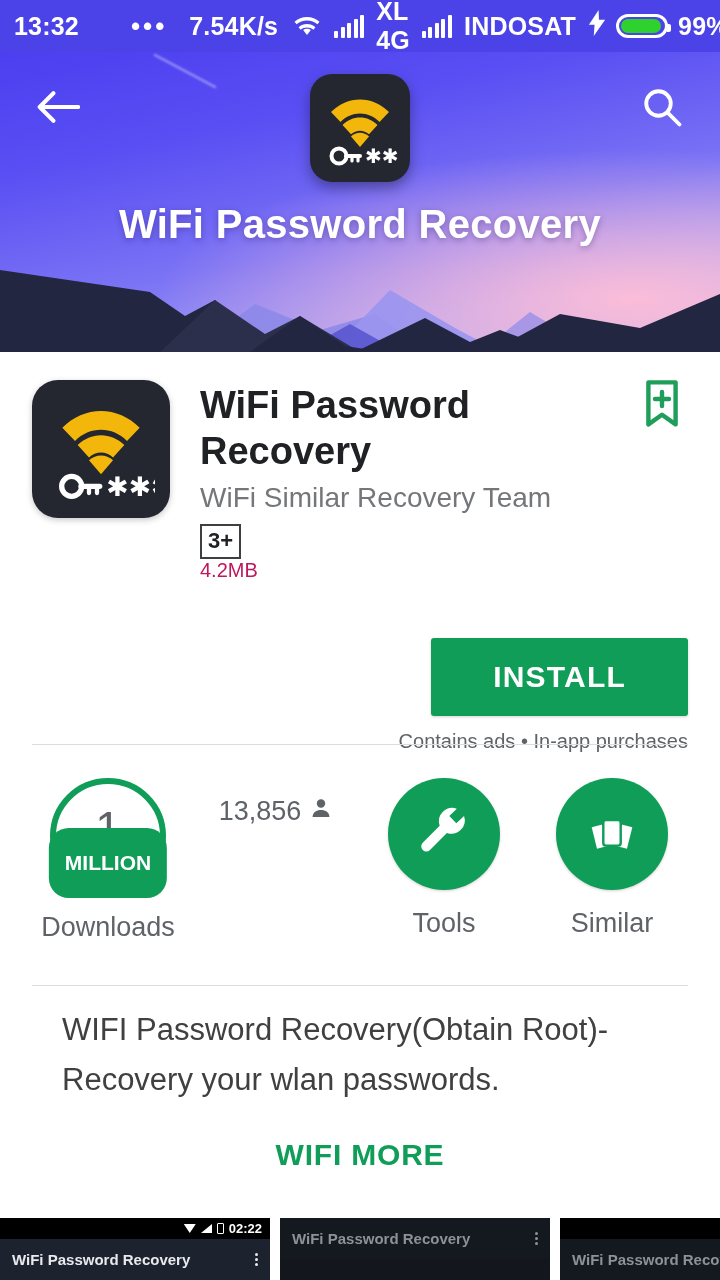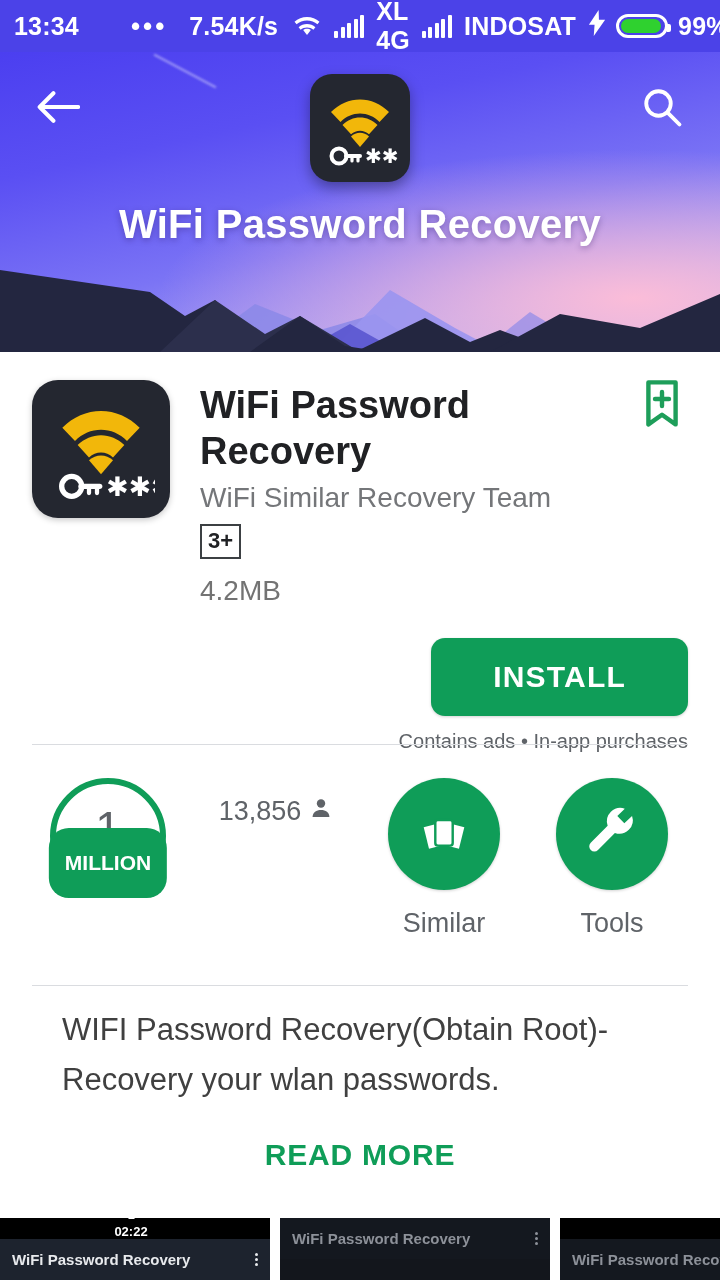--- a/index.html
+++ b/index.html
@@ -79,29 +79,29 @@
     flex:0 0 138px; display:flex; align-items:center; justify-content:center;
     box-shadow:0 2px 6px rgba(0,0,0,.22);
   }
   .app-meta { flex:1; padding-left:30px; padding-top:2px; }
   .app-title { font-size:38px; line-height:46px; color:#202124; font-weight:bold; max-width:430px; }
   .app-dev { font-size:28px; color:#747679; margin-top:8px; }
   .age-box {
     margin-top:10px; display:inline-block; border:2.5px solid #3c4043; color:#202124;
     font-size:22px; font-weight:bold; line-height:1; padding:4px 6px 5px 6px;
   }
-  .app-size { font-size:28px; color:#737373; margin-top:16px; }
+  .app-size { font-size:20px; color:#be185d; }
   .wishlist { position:absolute; right:38px; top:380px; cursor:pointer; }
 
   
   .install-wrap { position:absolute; top:638px; left:0; width:720px; padding:0 32px; text-align:right; }
   .install-btn {
     display:inline-block; background:#0f9d58; color:#fff; border:none;
     font-family:inherit; font-size:30px; font-weight:bold; letter-spacing:1.2px;
-    padding:22px 62px; border-radius:14px; cursor:pointer;
+    padding:22px 62px; border-radius:3px; cursor:pointer;
     box-shadow:0 1px 3px rgba(0,0,0,.18);
   }
   .install-note { font-size:20px; color:#5f6368; margin-top:14px; }
 
   .divider { position:absolute; left:32px; width:656px; height:1px; background:#dadce0; }
 
   
   .stats { position:absolute; top:778px; left:0; width:720px; display:flex; padding:0 24px; }
   .stat { flex:1; display:flex; flex-direction:column; align-items:center; cursor:pointer; }
   .stat-label { font-size:27px; color:#5f6368; margin-top:18px; display:flex; align-items:center; gap:8px; }
@@ -142,38 +142,38 @@
   .readmore {
     position:absolute; top:1138px; left:0; width:720px; text-align:center;
     color:#0f9d58; font-size:30px; font-weight:bold; letter-spacing:.8px; cursor:pointer;
   }
 
   
   .shots { position:absolute; top:1218px; left:0; width:720px; height:62px; display:flex; gap:10px; padding-left:0; }
   .shot { width:270px; height:62px; position:relative; overflow:hidden; flex:0 0 270px; }
   .shot-sb {
     height:21px; background:#000; display:flex; align-items:center; justify-content:flex-end;
-    gap:5px; padding-right:8px; color:#fff; font-size:13px; font-weight:bold;flex-direction:column;
+    gap:5px; padding-right:8px; color:#fff; font-size:13px; font-weight:bold;
   }
   .shot-body { height:41px; background:#1d232e; padding:0 12px; display:flex; align-items:center; }
   .shot-title { font-size:15px; font-weight:bold; color:#e8eaed; flex:1; }
   .kebab { display:flex; flex-direction:column; gap:2px; }
   .kebab b { width:3px; height:3px; background:#e8eaed; border-radius:50%; display:block; }
 
   .mini-wifi { width:12px; height:9px; background:#fff; clip-path:polygon(0 0,100% 0,50% 100%); }
   .mini-sig { width:0; height:0; border-style:solid; border-width:0 0 9px 11px; border-color:transparent transparent #fff transparent; }
   .mini-bat { width:7px; height:11px; border:1.5px solid #fff; border-radius:1px; }
 </style>
 </head>
 <body>
 
 <div id="screen">
 
   <div class="statusbar">
-    <span class="sb-time">13:34</span>
+    <span class="sb-time">13:32</span>
     <span class="sb-dots">•••</span>
     <span class="sb-speed">7.54K/s</span>
 
     <span class="sb-item">
       <svg width="30" height="24" viewBox="0 0 24 20">
         <path d="M12 17.5l3.2-4.1c-1.8-1.5-4.6-1.5-6.4 0z" fill="#fff"></path>
         <path d="M12 11.2c2 0 3.9.7 5.3 2l1.7-2.2c-2-1.7-4.4-2.6-7-2.6s-5 .9-7 2.6l1.7 2.2c1.4-1.3 3.3-2 5.3-2z" fill="#fff"></path>
         <path d="M12 5.4c3.3 0 6.4 1.2 8.7 3.2L22.4 6.4C19.6 4 15.9 2.6 12 2.6S4.4 4 1.6 6.4l1.7 2.2C5.6 6.6 8.7 5.4 12 5.4z" fill="#fff"></path>
       </svg>
     </span>
@@ -294,59 +294,60 @@
   <div class="divider" style="top:744px;"></div>
 
   <div class="stats">
 
     <div class="stat">
       <div class="dl-badge">
         <div class="dl-ring"></div>
         <div class="dl-num">1</div>
         <div class="dl-pill">MILLION</div>
       </div>
+      <div class="stat-label">Downloads</div>
     </div>
 
     <div class="stat">
       <div class="stat-label">
         <span>13,856</span>
         <span>
           <svg width="24" height="24" viewBox="0 0 24 24">
             <circle cx="12" cy="7.5" r="4.2" fill="#5f6368"></circle>
             <path d="M3.6 21c0-4.6 3.8-7 8.4-7s8.4 2.4 8.4 7z" fill="#5f6368"></path>
           </svg>
         </span>
       </div>
     </div>
 
     <div class="stat">
       <div class="circ-icon">
         <svg width="58" height="58" viewBox="0 0 24 24">
+          <path d="M20.3 4.5a5.6 5.6 0 0 1-7.1 7.1l-7 7a2.1 2.1 0 0 1-3-3l7-7a5.6 5.6 0 0 1 7.1-7.1l-3.1 3.1 2.9 2.9z" fill="#fff"></path>
+        </svg>
+      </div>
+      <div class="stat-label">Tools</div>
+    </div>
+
+    <div class="stat">
+      <div class="circ-icon">
+        <svg width="58" height="58" viewBox="0 0 24 24">
           <path d="M3.6 9.2l4.4-1.1 2.2 8.9-4.4 1.1z" fill="#fff"></path>
           <path d="M20.4 9.2L16 8.1l-2.2 8.9 4.4 1.1z" fill="#fff"></path>
           <rect x="8.4" y="6.2" width="7.2" height="10.6" rx="1.1" fill="#fff" stroke="#0f9d58" stroke-width="1"></rect>
         </svg>
       </div>
       <div class="stat-label">Similar</div>
     </div>
-
-    <div class="stat">
-      <div class="circ-icon">
-        <svg width="58" height="58" viewBox="0 0 24 24">
-          <path d="M20.3 4.5a5.6 5.6 0 0 1-7.1 7.1l-7 7a2.1 2.1 0 0 1-3-3l7-7a5.6 5.6 0 0 1 7.1-7.1l-3.1 3.1 2.9 2.9z" fill="#fff"></path>
-        </svg>
-      </div>
-      <div class="stat-label">Tools</div>
-    </div>
   </div>
 
   <div class="divider" style="top:985px;"></div>
 
   <div class="desc">WIFI Password Recovery(Obtain Root)-Recovery your wlan passwords.</div>
-  <div class="readmore">READ MORE</div>
+  <div class="readmore">WIFI MORE</div>
 
   <div class="shots">
 
     <div class="shot" style="background:#1d232e;">
       <div class="shot-sb">
         <span class="mini-wifi"></span>
         <span class="mini-sig"></span>
         <span class="mini-bat"></span>
         <span>02:22</span>
       </div>

